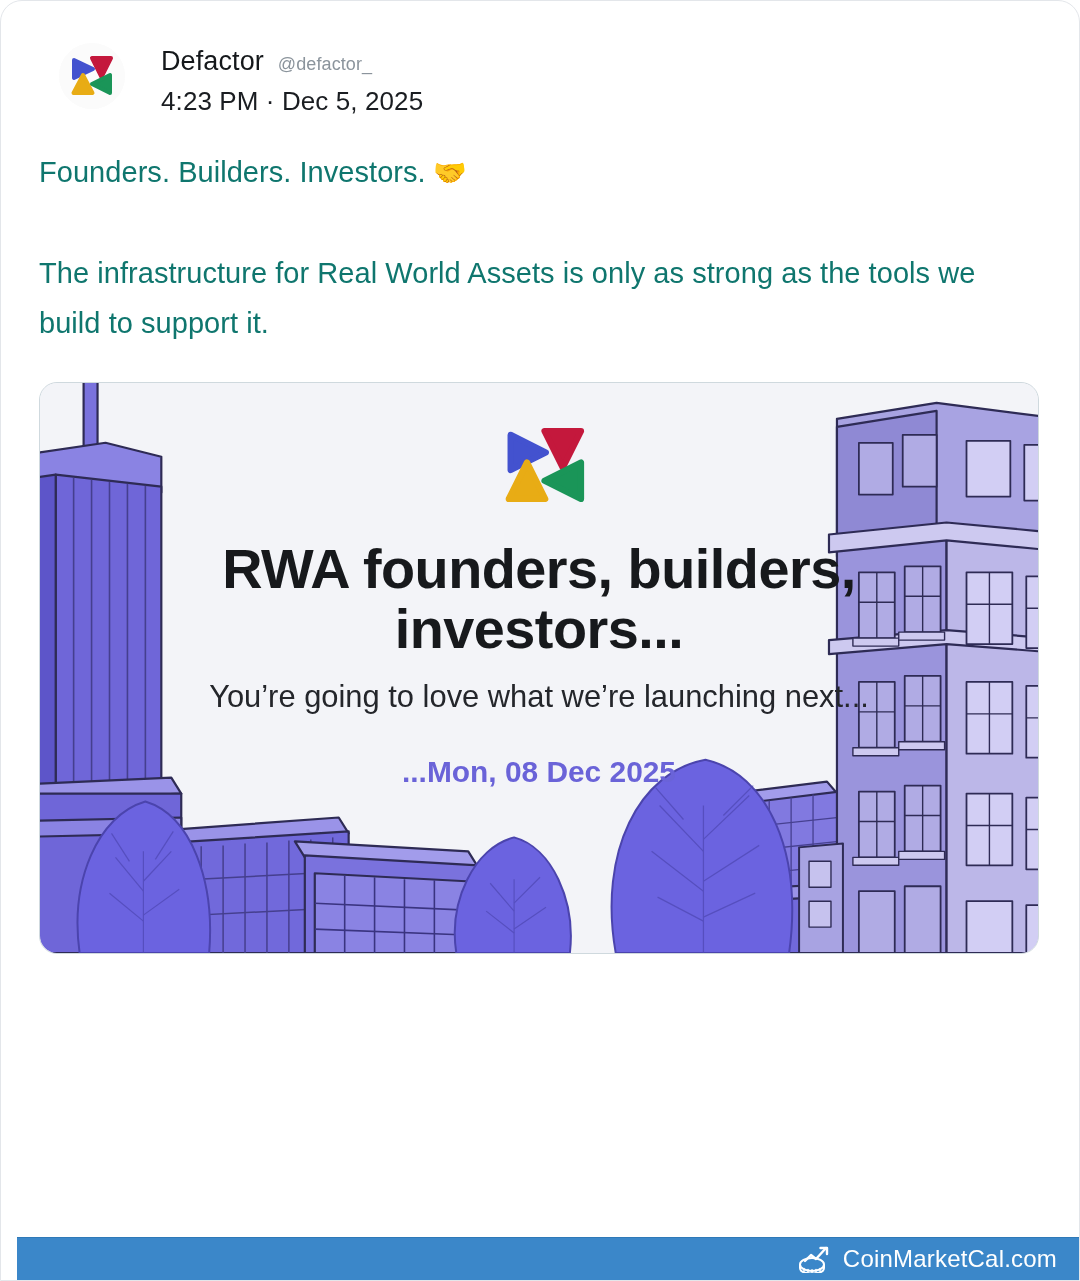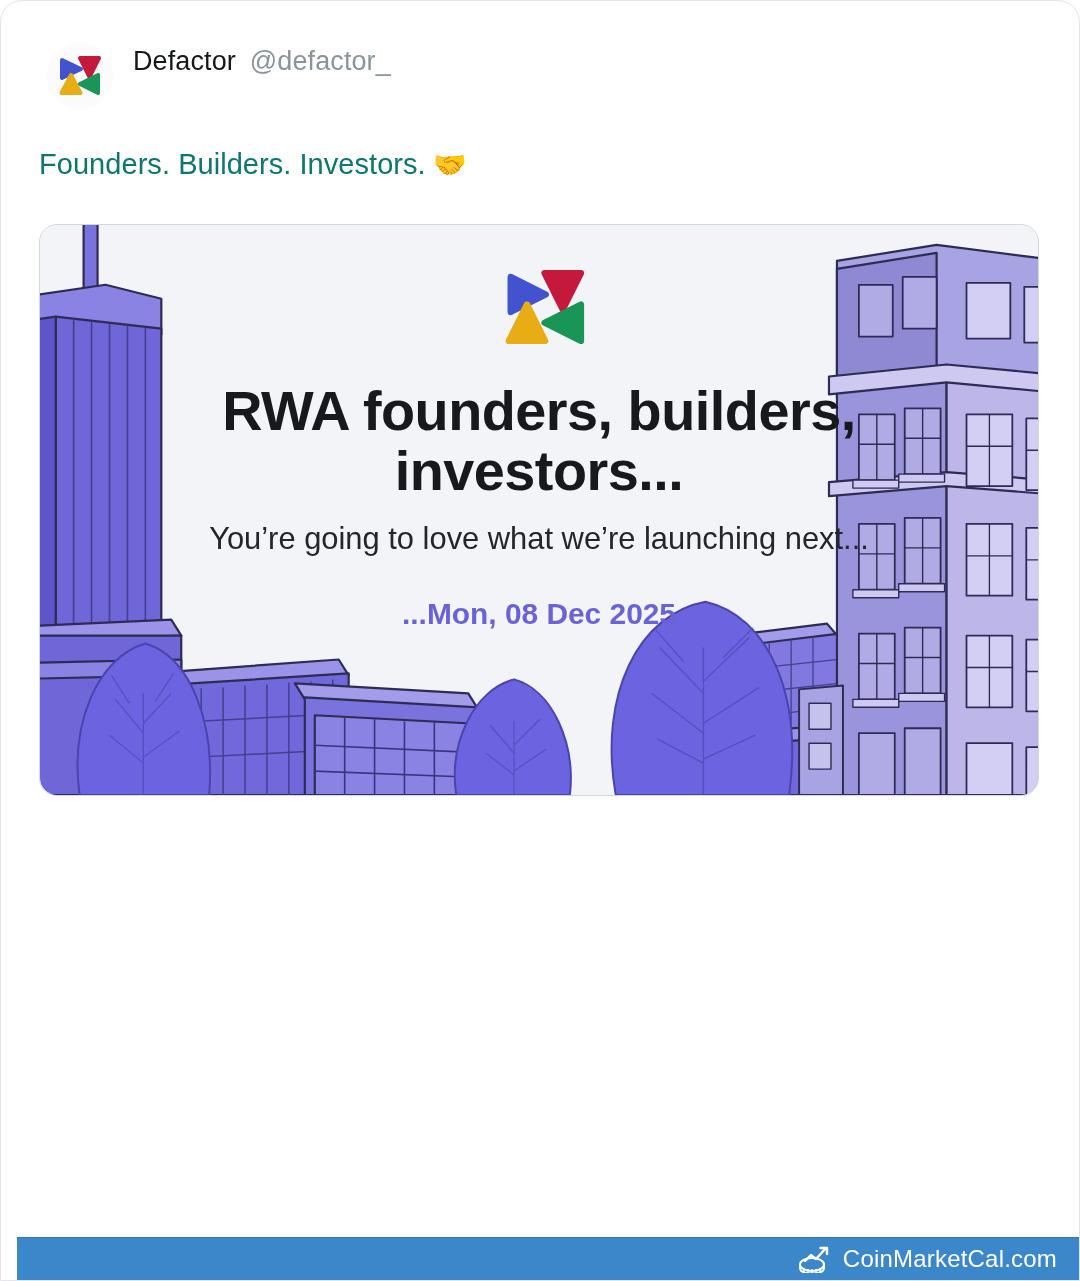--- a/index.html
+++ b/index.html
@@ -19,22 +19,22 @@
     background: #ffffff;
     border: 1px solid #e3e6ea;
     border-radius: 22px 22px 0 0;
     overflow: hidden;
   }
 
   
   .tweet-header {
     display: flex;
     align-items: flex-start;
-    padding: 42px 0 0 46px;
-    gap: 20px;
+    padding: 42px 0 0 58px;
+    gap: 36px;
   }
 
   .avatar {
     position: relative;
     width: 66px;
     height: 66px;
     flex: 0 0 66px;
     border-radius: 50%;
     background: #fbfbfb;
     overflow: hidden;
@@ -51,21 +51,21 @@
     line-height: 1.25;
   }
 
   .display-name {
     font-size: 27px;
     color: #15181b;
     letter-spacing: .1px;
   }
 
   .handle {
-    font-size: 27px;
+    font-size: 18px;
     color: #8b949c;
     letter-spacing: .1px;
   }
 
   .timestamp {
     margin-top: 7px;
     font-size: 26px;
     color: #1a1d21;
     letter-spacing: .1px;
   }
@@ -144,30 +144,32 @@
 
         <path d="M51 32 L51 50 L33 41 Z" fill="#1a9558" stroke="#1a9558" stroke-width="4" stroke-linejoin="round"></path>
       </svg>
     </div>
 
     <div class="header-text">
       <div class="name-row">
         <span class="display-name">Defactor</span>
         <span class="handle">@defactor_</span>
       </div>
+      <div class="timestamp">4:23 PM · Dec 5, 2025</div>
     </div>
 
   </div>
 
   <div class="tweet-body">
 
     <p class="para">
       <span>Founders. Builders. Investors. </span><span class="emoji">🤝</span>
     </p>
 
+    <p class="para">The infrastructure for Real World Assets is only as strong as the tools we build to support it.</p>
 
 
 
   </div>
 
   <div class="media-card">
     <svg viewBox="0 0 1002 572" preserveAspectRatio="xMidYMid slice" xmlns="http://www.w3.org/2000/svg">
 
       <defs>
         <clipPath id="cardclip">

